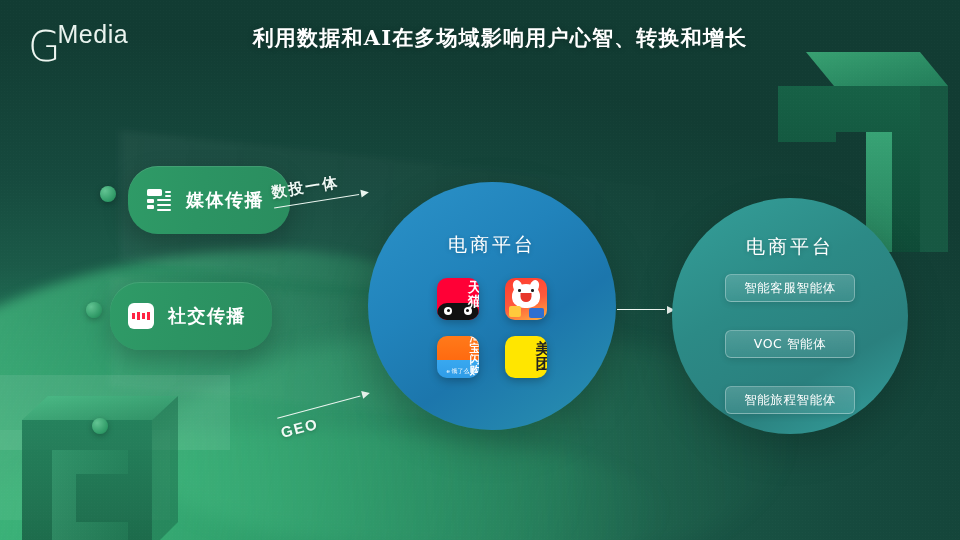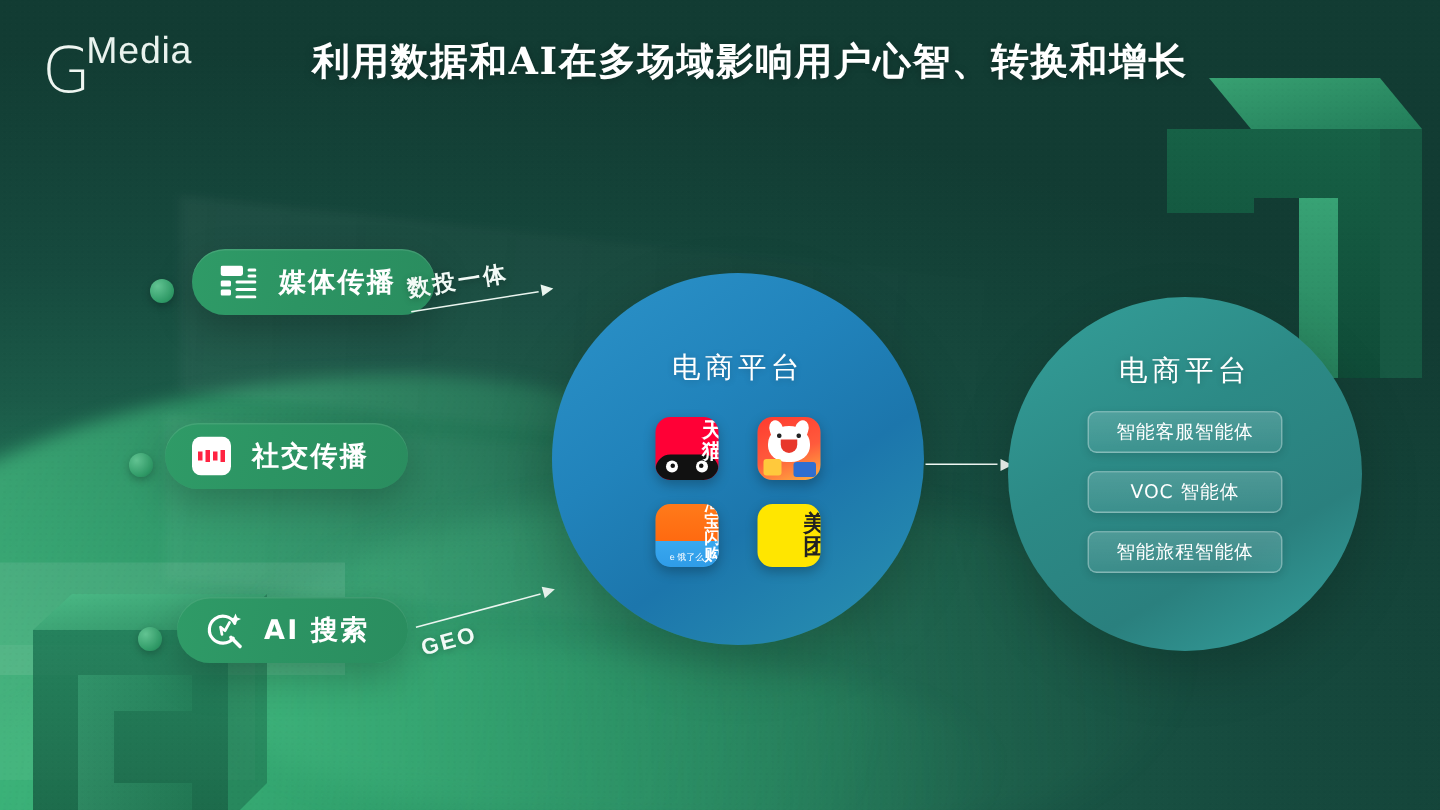--- a/index.html
+++ b/index.html
@@ -96,31 +96,31 @@
   #logo .g-word {
     font-size:25px; line-height:24px; font-weight:400;
     letter-spacing:.5px; margin-left:-2px; margin-bottom:20px;
     color:#e9f3ee;
   }
   #title {
     position:absolute; left:0; right:0; top:24px;
     text-align:center;
     font-family:"DejaVu Serif","Liberation Serif",serif;
     font-weight:700;
-    font-size:25px;
+    font-size:21px;
     letter-spacing:1.2px;
     color:#ffffff;
     text-shadow:0 1px 6px rgba(0,0,0,.28);
     padding-left:40px;
   }
 
   
   .pill {
     position:absolute;
-    height:44px;
+    height:68px;
     display:flex; align-items:center;
     padding:0 26px 0 16px;
     border-radius:30px;
     background:linear-gradient(100deg,#2f9b67 0%, #2c9463 45%, #2a8d5f 100%);
     box-shadow:0 10px 26px rgba(0,0,0,.22), inset 0 1px 0 rgba(255,255,255,.10);
   }
   .pill .p-icon {
     width:30px; height:30px; flex:0 0 30px;
     display:flex; align-items:center; justify-content:center;
     margin-right:12px;
@@ -250,21 +250,21 @@
   #mid-arrow { position:absolute; left:617px; top:304px; width:58px; height:10px; }
   #mid-arrow i { position:absolute; left:0; top:5px; width:48px; height:1.3px; background:#f0f8f4; }
   #mid-arrow b {
     position:absolute; right:0; top:1.5px; width:0;height:0;
     border-left:8px solid #f0f8f4; border-top:4px solid transparent; border-bottom:4px solid transparent;
   }
 
   
   #chips {
     position:absolute; left:50%; top:76px; transform:translateX(-50%);
-    display:flex; flex-direction:column; gap:12px; align-items:center;
+    display:flex; flex-direction:column; gap:28px; align-items:center;
   }
   .chip {
     width:130px; height:28px;
     display:flex; align-items:center; justify-content:center;
     border-radius:6px;
     background:linear-gradient(180deg, rgba(255,255,255,.17), rgba(255,255,255,.08));
     border:1px solid rgba(255,255,255,.30);
     color:#ffffff; font-size:12.5px; letter-spacing:.6px;
     font-family:"DejaVu Sans","Liberation Sans",sans-serif;
     white-space:nowrap;
@@ -364,31 +364,20 @@
         <rect x="4" y="10" width="3" height="6" fill="#ff2442"></rect>
         <rect x="9" y="9" width="3" height="8" fill="#ff2442"></rect>
         <rect x="14" y="10" width="3" height="6" fill="#ff2442"></rect>
         <rect x="19" y="9" width="3" height="8" fill="#ff2442"></rect>
       </svg>
     </span>
     <span class="p-label">社交传播</span>
   </div>
 
   <div class="dot" id="dot3"></div>
-  <div class="pill" id="pill3">
-    <span class="p-icon">
-      <svg width="28" height="28" viewBox="0 0 28 28">
-        <path d="M21.5 9.5 A9 9 0 1 0 20.5 19.5" stroke="#fff" stroke-width="2.1" fill="none" stroke-linecap="round"></path>
-        <line x1="19" y1="19" x2="25" y2="25" stroke="#fff" stroke-width="2.4" stroke-linecap="round"></line>
-        <path d="M13 17 L12 12 L15 14.5 L18 9" stroke="#fff" stroke-width="1.8" fill="none" stroke-linejoin="round" stroke-linecap="round"></path>
-        <path d="M22 3 L23.1 5.6 L25.7 6.7 L23.1 7.8 L22 10.4 L20.9 7.8 L18.3 6.7 L20.9 5.6 Z" fill="#fff"></path>
-      </svg>
-    </span>
-    <span class="p-label">AI 搜索</span>
-  </div>
 
   <div class="anno" id="anno1">
     <div class="a-top">数投一体</div>
     <div class="arrowline">
         <i></i>
         <b></b>
       </div>
   </div>
 
 

